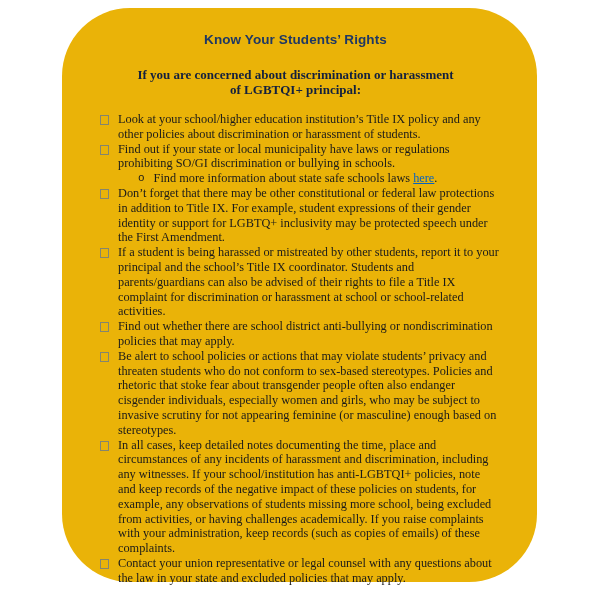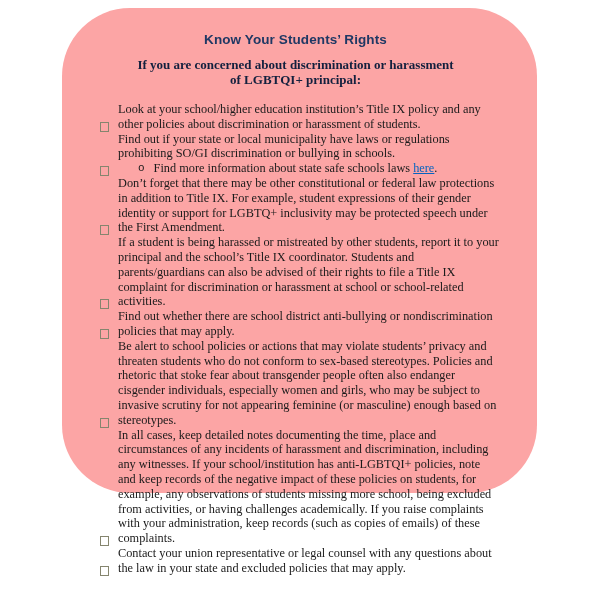--- a/index.html
+++ b/index.html
@@ -12,55 +12,55 @@
     width: 600px;
     height: 600px;
     background: #ffffff;
     overflow: hidden;
   }
   .card {
     position: absolute;
     left: 62px;
     top: 8px;
     width: 475px;
-    height: 485px;
-    background: #fca5a5;
+    height: 574px;
+    background: #eab308;
     border-radius: 68px;
     box-sizing: border-box;
     padding: 24px 38px 0 38px;
   }
   .title {
     margin: 0;
     text-align: center;
     font-family: "Liberation Sans", "DejaVu Sans", sans-serif;
     font-weight: 700;
     font-size: 13.5px;
     color: #1F3864;
     letter-spacing: 0.1px;
     
     padding-right: 8px;
   }
   .subtitle {
-    margin: 10px 0 0 0;
+    margin: 20px 0 0 0;
     text-align: center;
     font-family: "Liberation Serif", "DejaVu Serif", serif;
     font-weight: 700;
     font-size: 13px;
     line-height: 15px;
     color: #13203E;
     padding-right: 8px;
   }
   .rights-list {
     list-style: none;
     margin: 15px 0 0 0;
     padding: 0;
   }
   .rights-list li {
     display: flex;
-    align-items: flex-end;
+    align-items: flex-start;
     font-family: "Liberation Serif", "DejaVu Serif", serif;
     font-size: 12.3px;
     line-height: 14.8px;
     color: #1A1A1A;
   }
   .bullet {
     flex: 0 0 auto;
     width: 7px;
     height: 8px;
     border: 1px solid #85856E;

